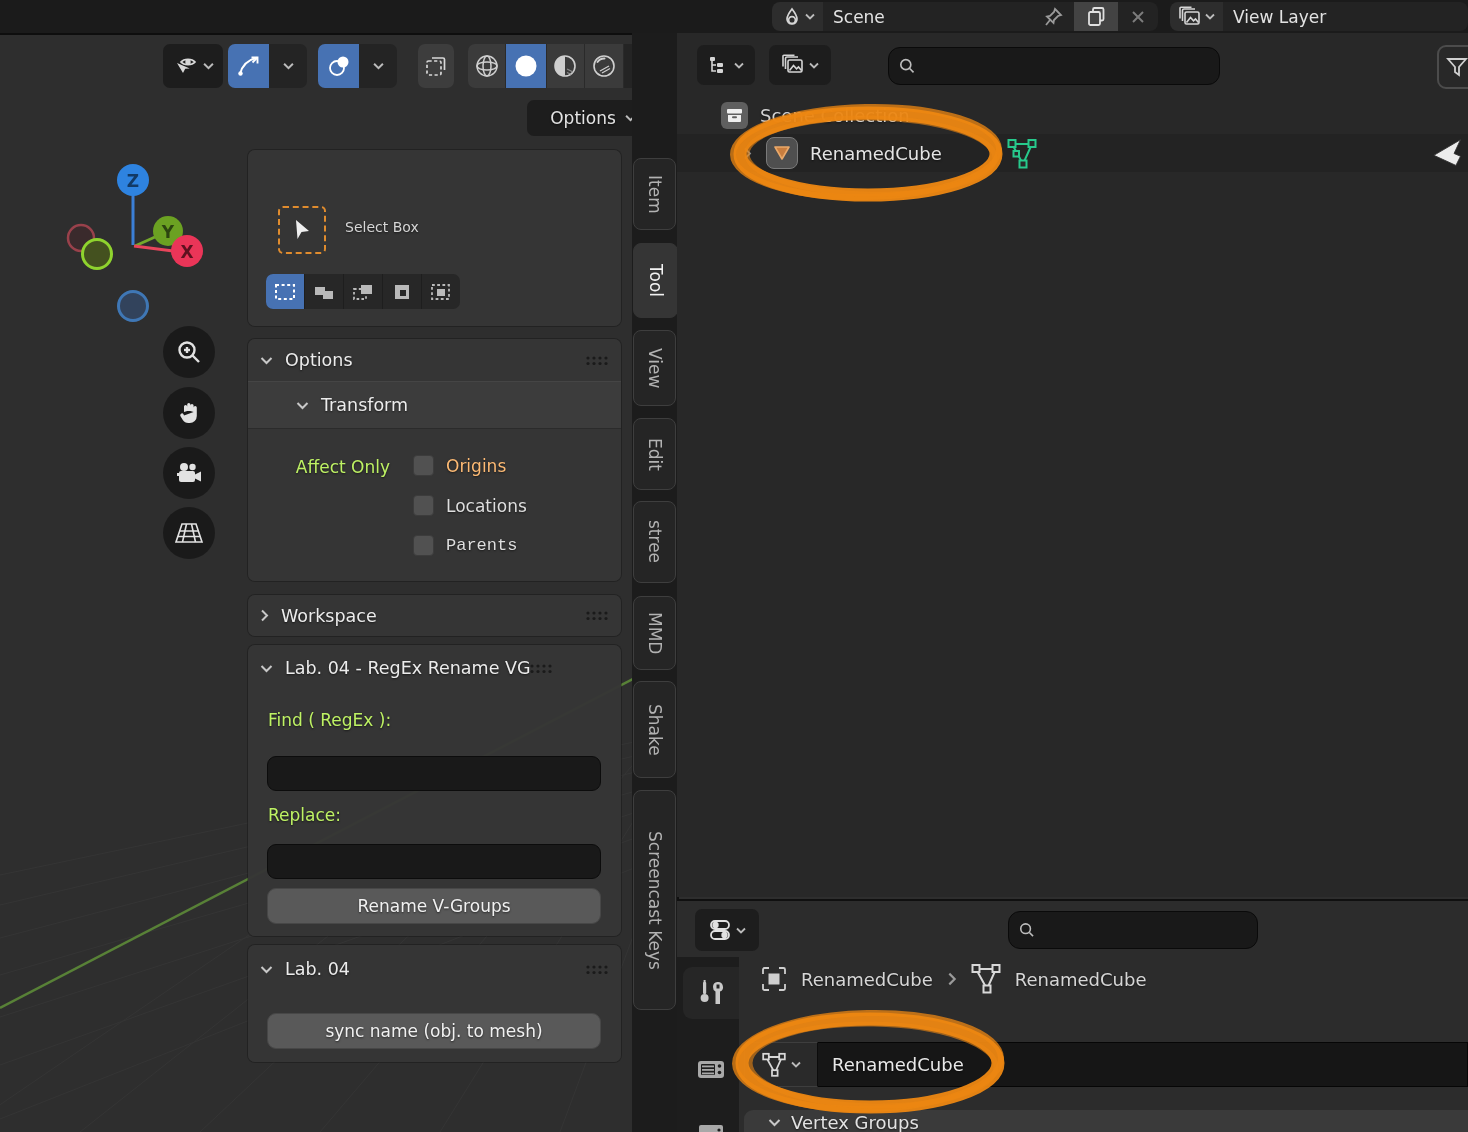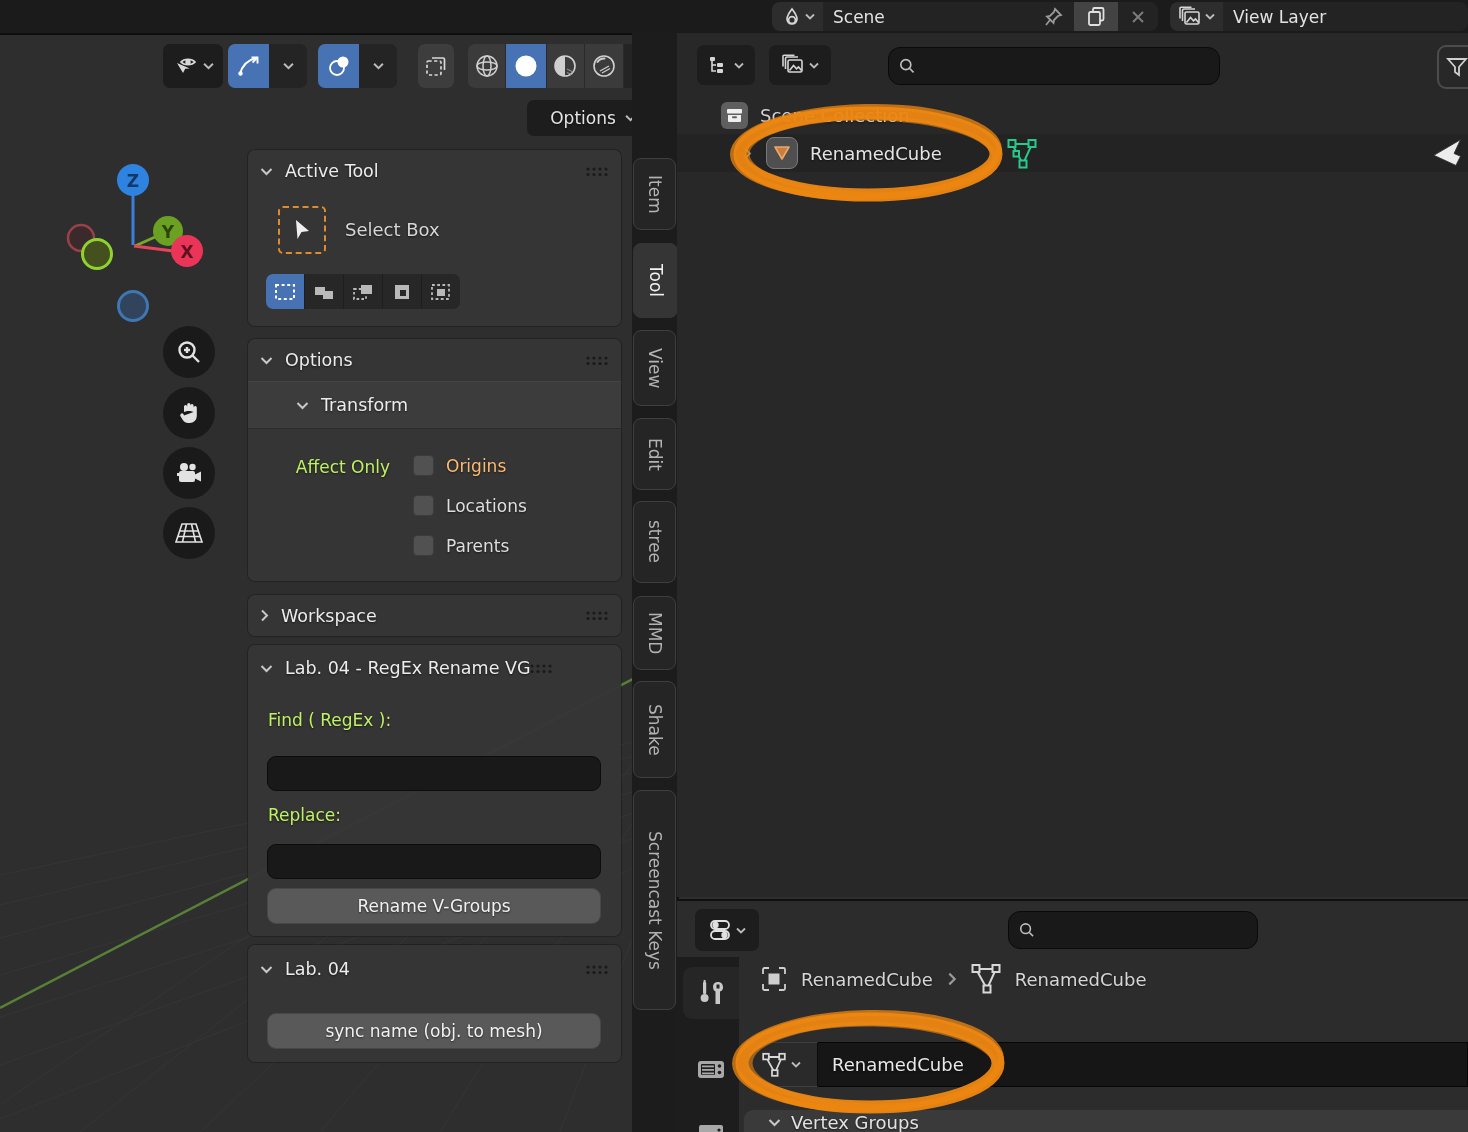--- a/index.html
+++ b/index.html
@@ -252,44 +252,26 @@
   </div>
   <div class="abs seg" style="left:163px;top:507px;width:52px;height:52px;border-radius:26px;background:rgba(24,24,24,.9);">
     <svg width="30" height="26" viewBox="0 0 30 26" fill="none" stroke="#e2e2e2" stroke-width="1.6">
       <path d="M8 4 h14 l6 18 H2 Z"></path>
         <path d="M12.5 4 l-4 18 M17.5 4 l4 18"></path>
         <path d="M5.5 11 h19 M3.8 16.5 h22.4"></path>
     </svg>
   </div>
 
   <div class="panel" style="top:150px;height:176px;">
-    <div class="phead ts">
-      <svg class="chev" width="13" height="9" viewBox="0 0 13 9" fill="none" stroke="#c8c8c8" stroke-width="2">
-          <polyline points="1.5,2 6.5,7 11.5,2"></polyline>
-        </svg>
-      <span>Active Tool</span>
-      <svg class="pdots" width="24" height="11" viewBox="0 0 24 11">
-        <g fill="#181818">
-            <circle cx="3" cy="3" r="1.6"></circle>
-            <circle cx="9" cy="3" r="1.6"></circle>
-            <circle cx="15" cy="3" r="1.6"></circle>
-            <circle cx="21" cy="3" r="1.6"></circle>
-            <circle cx="3" cy="8.5" r="1.6"></circle>
-            <circle cx="9" cy="8.5" r="1.6"></circle>
-            <circle cx="15" cy="8.5" r="1.6"></circle>
-            <circle cx="21" cy="8.5" r="1.6"></circle>
-          </g>
-      </svg>
-    </div>
     <div class="abs seg" style="left:30px;top:56px;width:44px;height:44px;border:2.5px dashed #e08c2e;border-radius:5px;">
       <svg width="22" height="24" viewBox="0 0 22 24">
           <path d="M5 2 L18 13 L10.5 14 L6.5 21 Z" fill="#f0f0f0"></path>
         </svg>
     </div>
-    <div class="abs label ts" style="left:97px;top:69px;font-size:18px;color:#d6d6d6;">Select Box</div>
+    <div class="abs label ts" style="left:97px;top:69px;font-size:14px;color:#d6d6d6;">Select Box</div>
     <div class="abs" style="left:18px;top:124px;display:flex;border-radius:7px;overflow:hidden;background:#272727;">
       <div class="seg" style="width:38px;height:35px;background:#4772b3;border-right:1px solid #1e1e1e;">
         <svg width="22" height="18" viewBox="0 0 22 18" fill="none" stroke="#fff" stroke-width="2" stroke-dasharray="3 2.6">
             <rect x="2" y="2" width="18" height="14"></rect>
           </svg>
       </div>
       <div class="seg" style="width:38px;height:35px;border-right:1px solid #1e1e1e;">
         <svg width="22" height="18" viewBox="0 0 22 18" fill="#b9b9b9">
             <path d="M2 6 h10 v4 h8 v8 h-10 v-4 h-8 Z" transform="translate(0,-2)"></path>
           </svg>
@@ -341,21 +323,21 @@
     </div>
     <div class="abs label ts" style="left:0;top:118px;width:142px;text-align:right;">Affect Only</div>
     <div class="abs" style="left:165px;top:116px;display:flex;align-items:center;gap:12px;">
       <div class="chk"></div>
       <span class="label ts" style="color:#fdba74;">Origins</span>
     </div>
     <div class="abs" style="left:165px;top:156px;display:flex;align-items:center;gap:12px;">
       <div class="chk"></div>
       <span class="label ts" style="color:#dedede;">Locations</span>
     </div>
-    <div class="abs" style="left:165px;top:196px;display:flex;align-items:flex-end;gap:12px;">
+    <div class="abs" style="left:165px;top:196px;display:flex;align-items:center;gap:12px;font-family:Liberation Mono, monospace;">
       <div class="chk"></div>
       <span class="label ts" style="color:#dedede;">Parents</span>
     </div>
   </div>
 
   <div class="panel" style="top:595px;height:41px;">
     <div class="phead ts" style="height:41px;">
       <svg width="9" height="13" viewBox="0 0 9 13" fill="none" stroke="#c8c8c8" stroke-width="2">
           <polyline points="2,1.5 7,6.5 2,11.5"></polyline>
         </svg>

